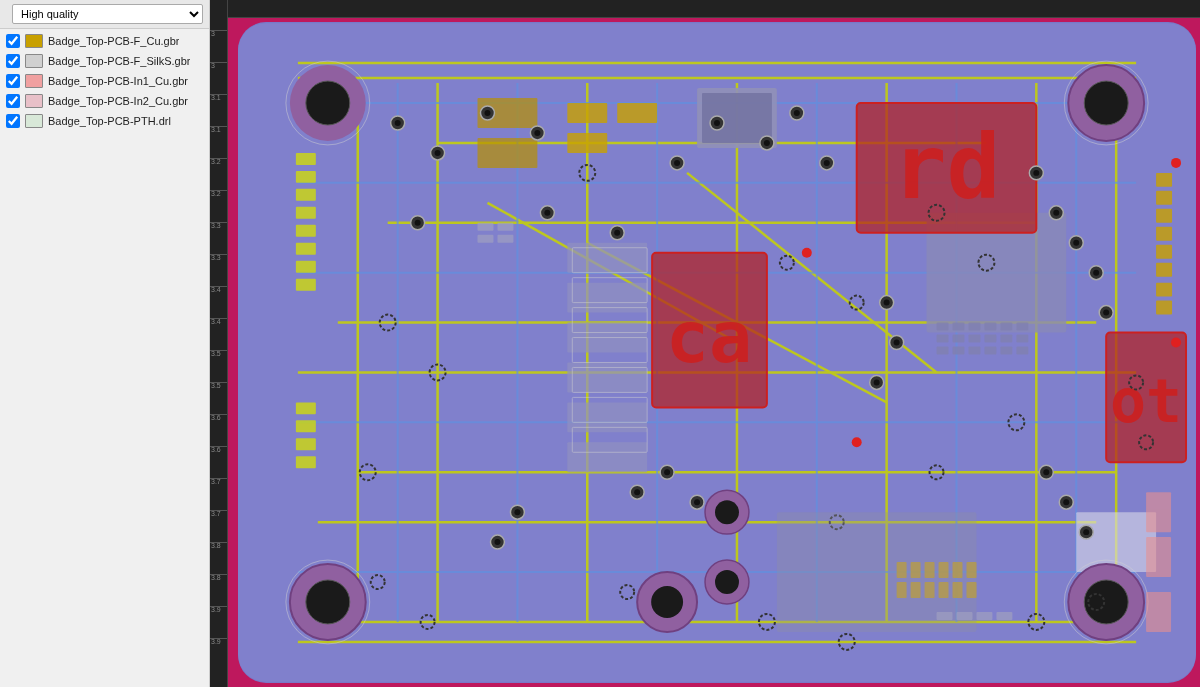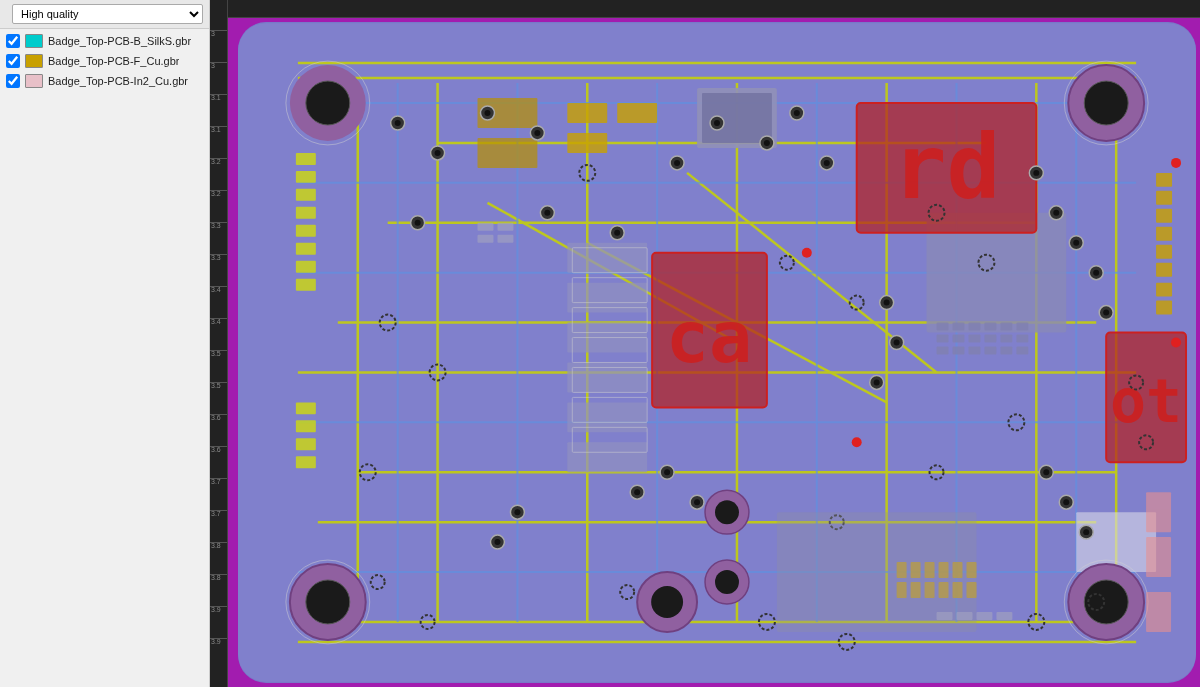--- a/index.html
+++ b/index.html
@@ -82,21 +82,21 @@
       font-size: 11px;
       color: #222;
       white-space: nowrap;
       overflow: hidden;
       text-overflow: ellipsis;
     }
 
     
     #pcb-canvas {
       flex: 1;
-      background: #a21caf;
+      background: #be185d;
       position: relative;
       overflow: hidden;
       padding-left: 18px;
     }
 
     
     #ruler-left {
       position: absolute;
       left: 0;
       top: 0;
@@ -144,32 +144,42 @@
 <div id="left-panel">
   <div id="rendering-row">
     <span id="rendering-label"></span>
     <select id="rendering-select"><option>High quality</option><option>Normal</option><option>Fast</option></select>
   </div>
 
   <div id="layer-list">
 
       <div class="layer-item">
         <input type="checkbox" class="layer-checkbox" checked="" style="">
-        <div class="layer-color" style="background-color: rgb(0, 204, 204);"></div>
-        <span class="layer-name">Badge_Top-PCB-B_SilkS.gbr</span>
+        <div class="layer-color" style="background-color: rgb(200, 160, 0);"></div>
+        <span class="layer-name">Badge_Top-PCB-F_Cu.gbr</span>
       </div>
       <div class="layer-item">
         <input type="checkbox" class="layer-checkbox" checked="" style="">
-        <div class="layer-color" style="background-color: rgb(200, 160, 0);"></div>
-        <span class="layer-name">Badge_Top-PCB-F_Cu.gbr</span>
+        <div class="layer-color" style="background-color: rgb(208, 208, 208);"></div>
+        <span class="layer-name">Badge_Top-PCB-F_SilkS.gbr</span>
+      </div>
+      <div class="layer-item">
+        <input type="checkbox" class="layer-checkbox" checked="" style="">
+        <div class="layer-color" style="background-color: rgb(240, 160, 160);"></div>
+        <span class="layer-name">Badge_Top-PCB-In1_Cu.gbr</span>
       </div>
       <div class="layer-item">
         <input type="checkbox" class="layer-checkbox" checked="" style="">
         <div class="layer-color" style="background-color: rgb(232, 192, 200);"></div>
         <span class="layer-name">Badge_Top-PCB-In2_Cu.gbr</span>
+      </div>
+      <div class="layer-item">
+        <input type="checkbox" class="layer-checkbox" checked="" style="">
+        <div class="layer-color" style="background-color: rgb(216, 232, 216);"></div>
+        <span class="layer-name">Badge_Top-PCB-PTH.drl</span>
       </div>
     </div>
 </div>
 
 <div id="pcb-canvas">
   <div id="ruler-left">
       <div style="position: absolute; top: 30px; left: 0px; right: 0px; border-top: 1px solid rgb(85, 85, 85);">
         <span style="position: absolute; left: 1px; top: -1px; font-size: 7px; color: rgb(136, 136, 136);">3</span>
       </div>
       <div style="position: absolute; top: 62px; left: 0px; right: 0px; border-top: 1px solid rgb(85, 85, 85);">

